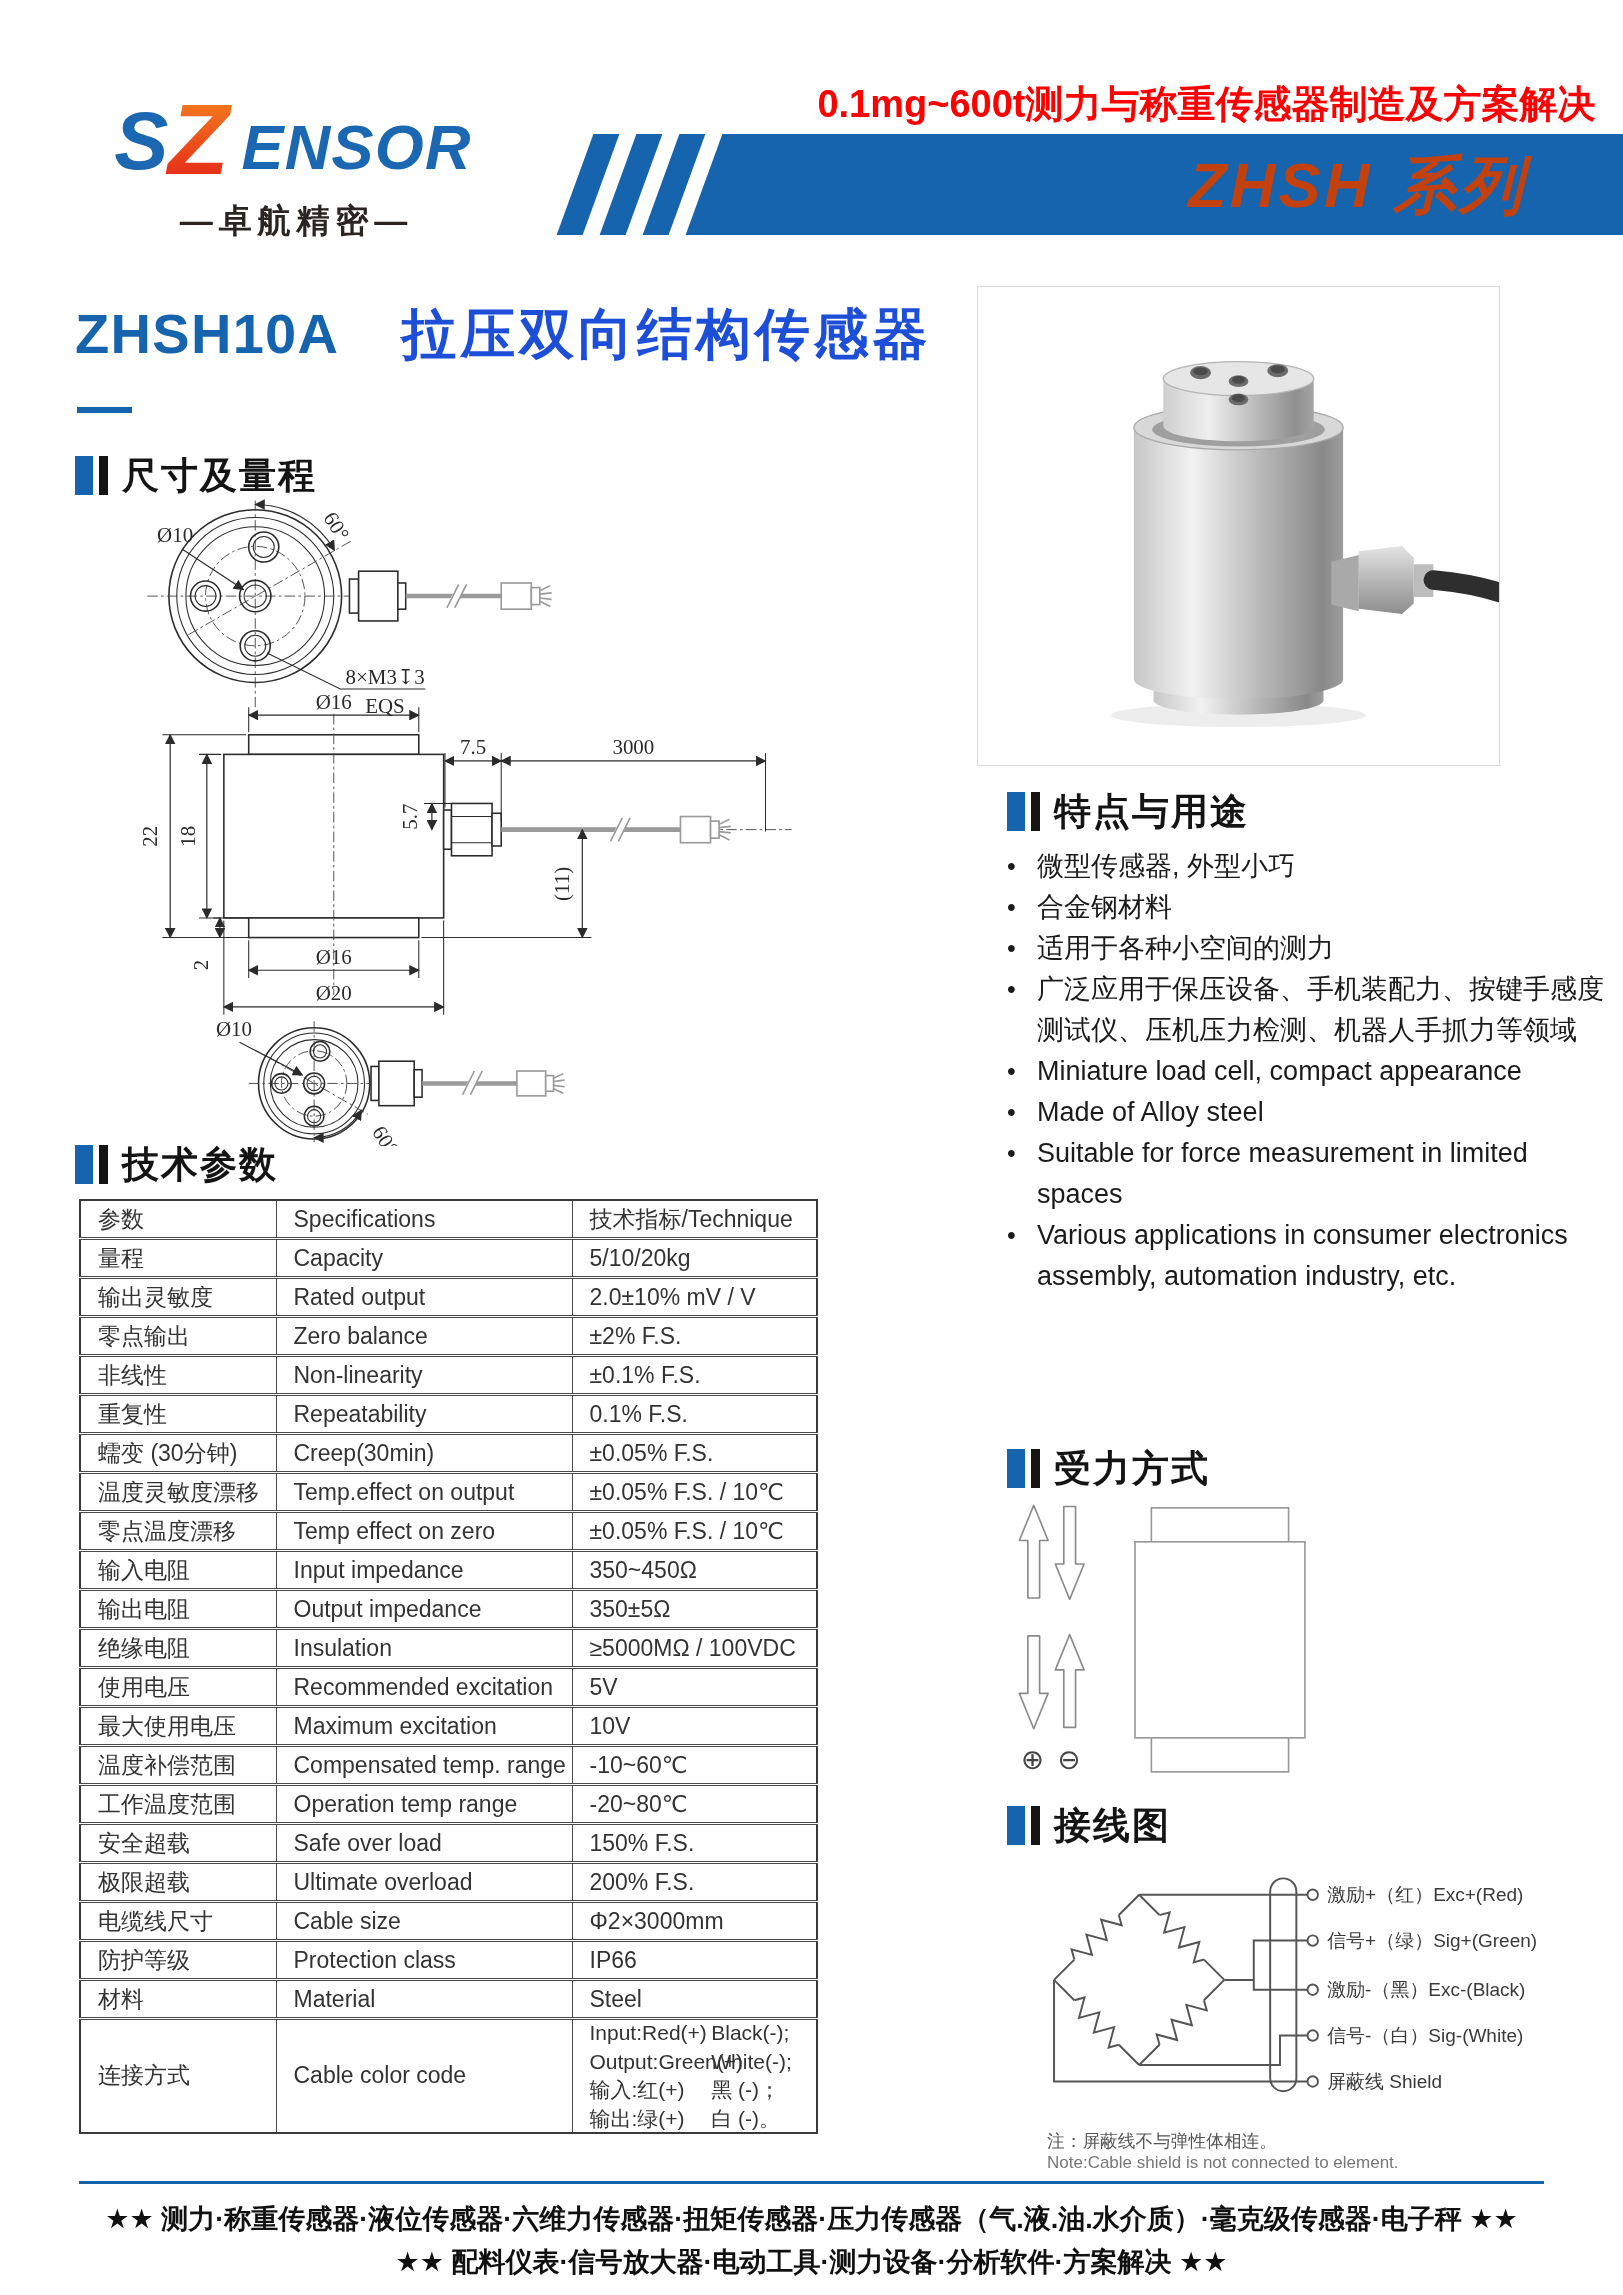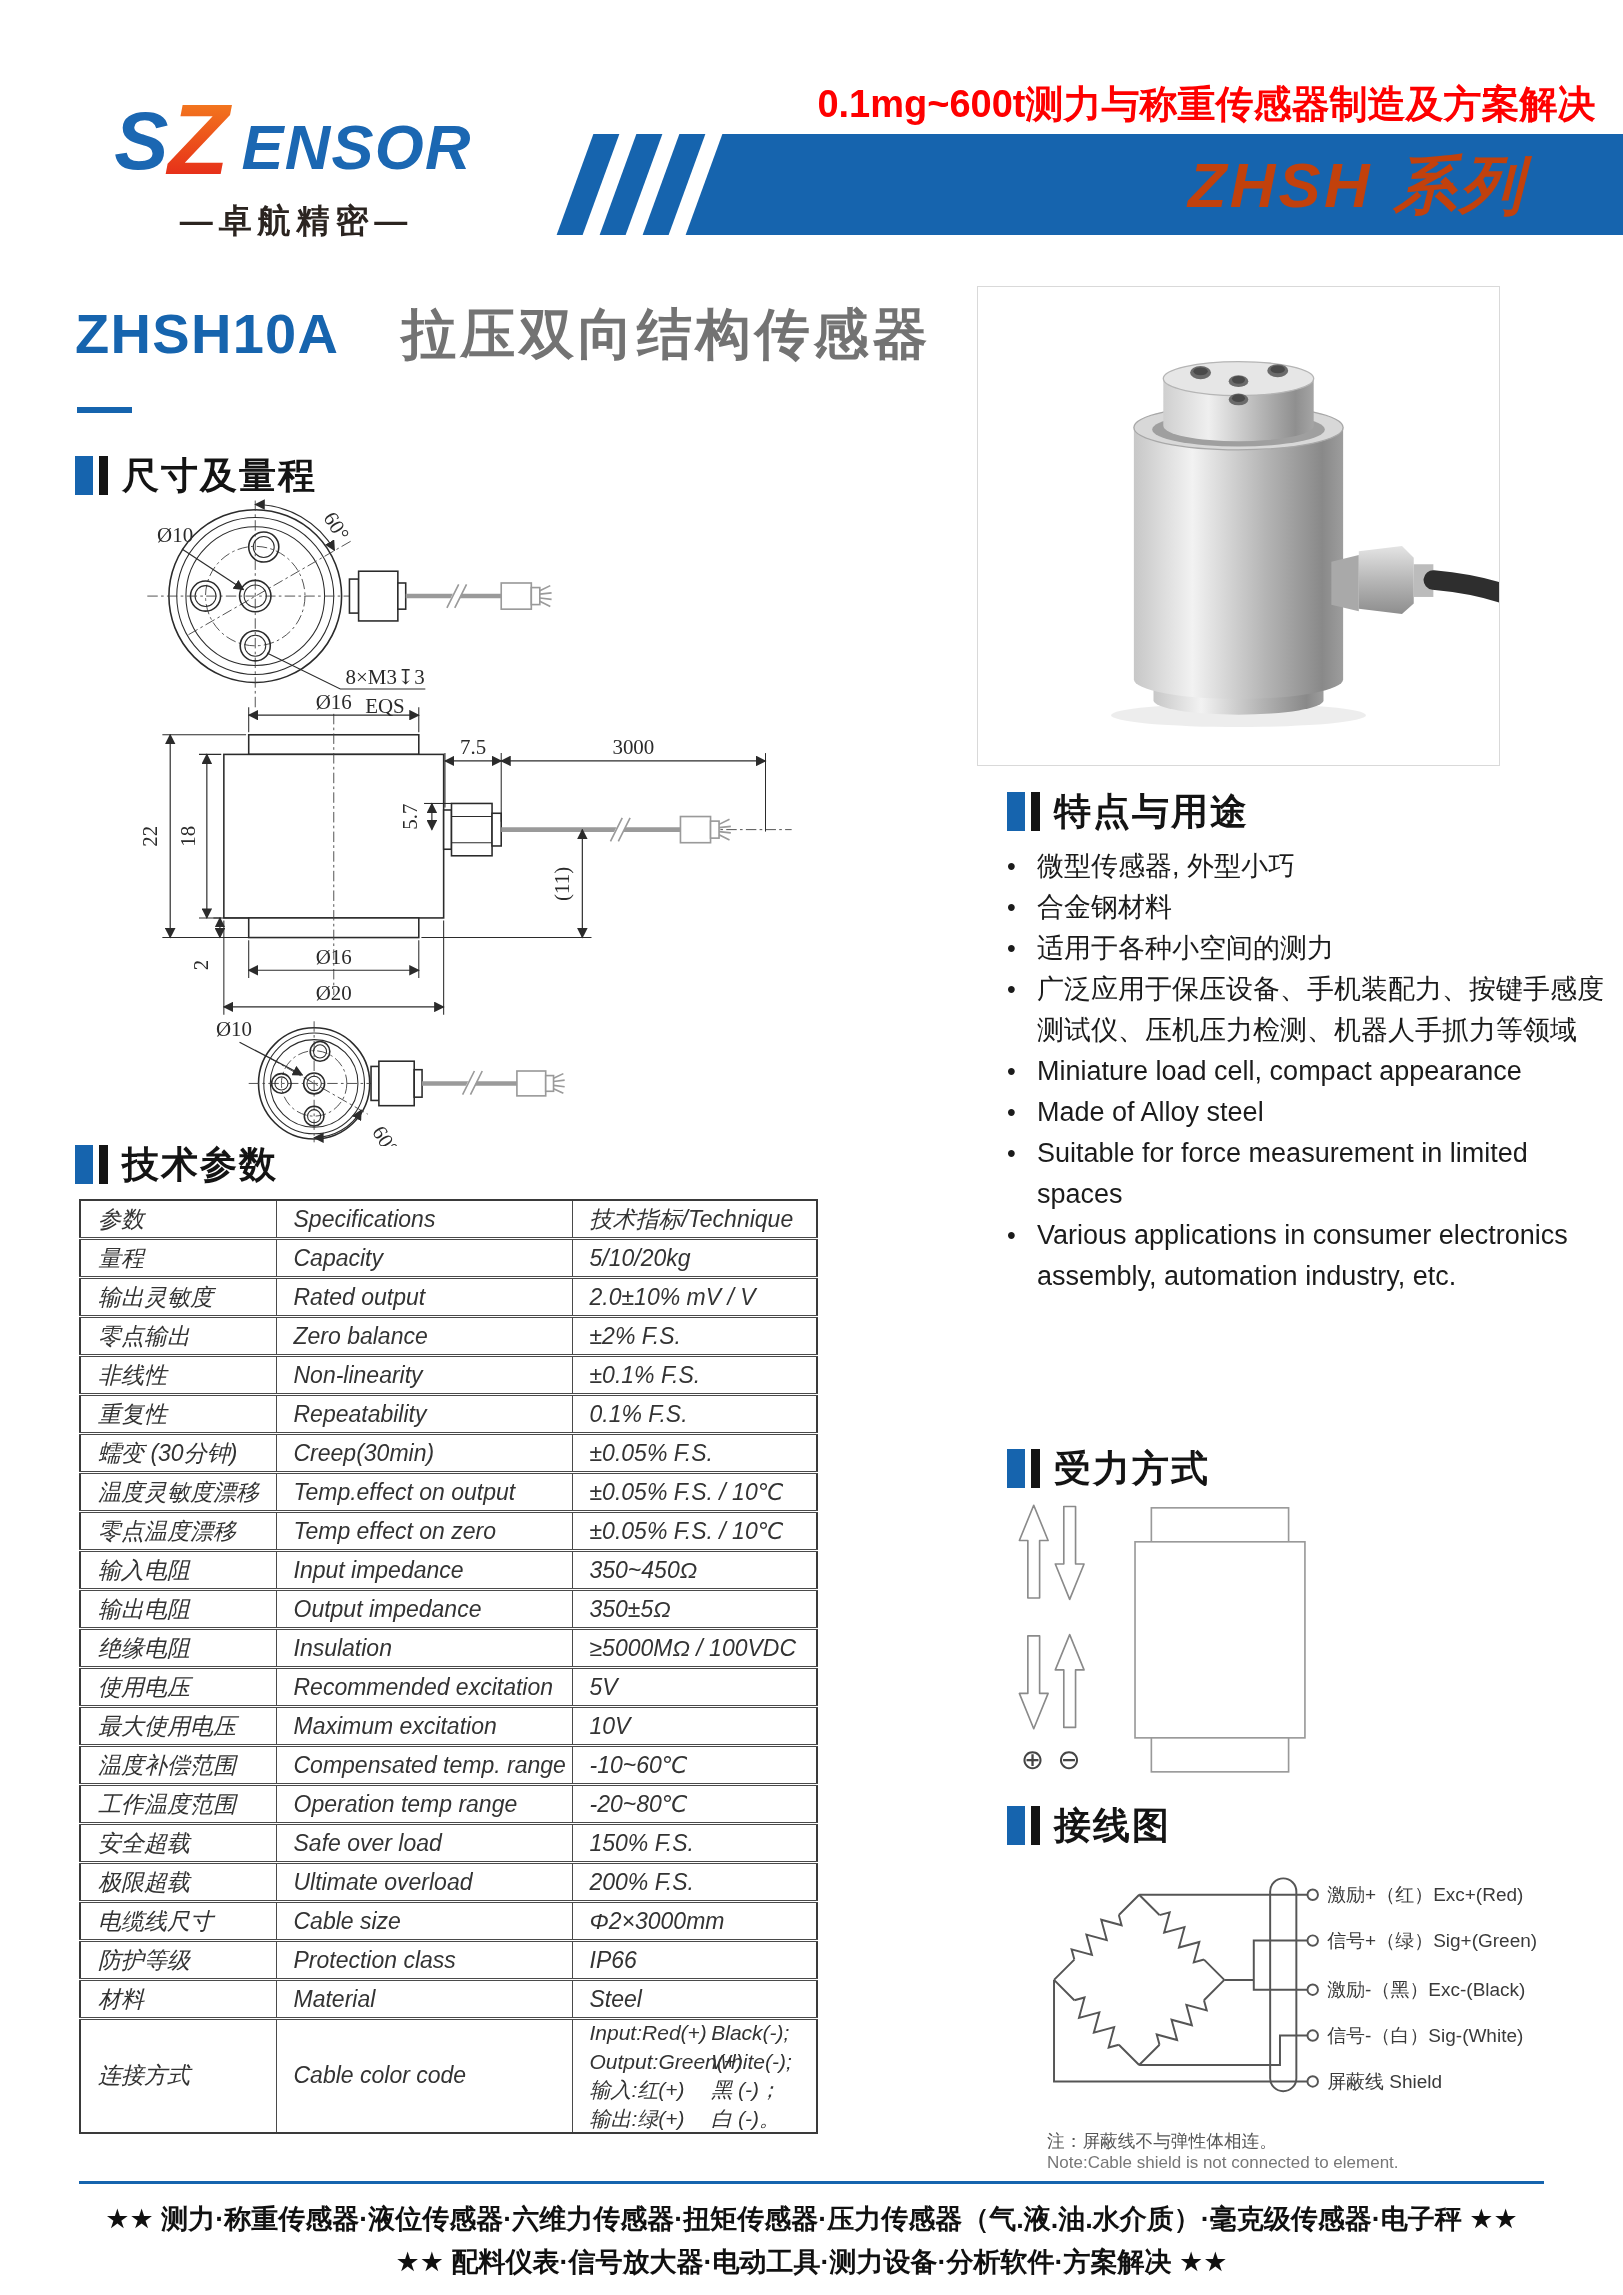--- a/index.html
+++ b/index.html
@@ -22,40 +22,40 @@
   }
   .band-piece{position:absolute;top:0;height:101px;background:#1664ae;transform:skewX(-20deg);}
   .series{
     font-size:63px;font-weight:800;font-style:italic;color:#c2410c;
     letter-spacing:3.3px;white-space:nowrap;
   }
 
   
   .title-row{display:flex;align-items:baseline;gap:62px;}
   .title-model{font-size:56px;font-weight:800;color:#1664ae;letter-spacing:1.3px;}
-  .title-name{font-size:55px;font-weight:800;color:#737373;letter-spacing:3.9px;}
+  .title-name{font-size:55px;font-weight:800;color:#1d4ed8;letter-spacing:3.9px;}
   .title-underline{background:#1664ae;width:55px;height:5.9px;}
 
   
   .sec{display:flex;align-items:center;height:41px;}
   .sec .bar-blue{width:17.7px;height:39px;background:#1664ae;}
   .sec .bar-black{width:8.5px;height:39px;background:#141414;margin-left:6.5px;}
   .sec .sec-label{margin-left:14.4px;font-size:37px;font-weight:800;color:#141414;letter-spacing:2px;white-space:nowrap;}
 
   
   .photo-box{border:1.3px solid #d9d9d9;background:#ffffff;}
 
   
   .features{list-style:none;margin:0;padding:0;width:609px;}
   .features li{display:flex;align-items:flex-start;font-size:27px;color:#1b1b1b;line-height:41px;}
   .features .bullet{width:30px;font-size:25px;flex:none;}
   .features .ftext{flex:1;max-width:569px;}
 
   
-  .spec-wrap{width:584px;font-style:italic;}
+  .spec-wrap{width:584px;}
   table.spec{border-collapse:collapse;width:100%;table-layout:fixed;}
   table.spec td{
     border-left:1.3px solid #4a4a4a;border-right:1.3px solid #4a4a4a;
     border-top:3.3px double #4a4a4a;border-bottom:3.3px double #4a4a4a;
     padding:0 5.2px 0 17px;font-size:23px;color:#333333;height:36px;
     overflow:hidden;white-space:nowrap;
   }
   table.spec tr:first-child td{border-top:2px solid #3a3a3a;}
   table.spec tr:last-child td{border-bottom:2px solid #3a3a3a;}
   table.spec td:first-child{border-left:2px solid #3a3a3a;}

